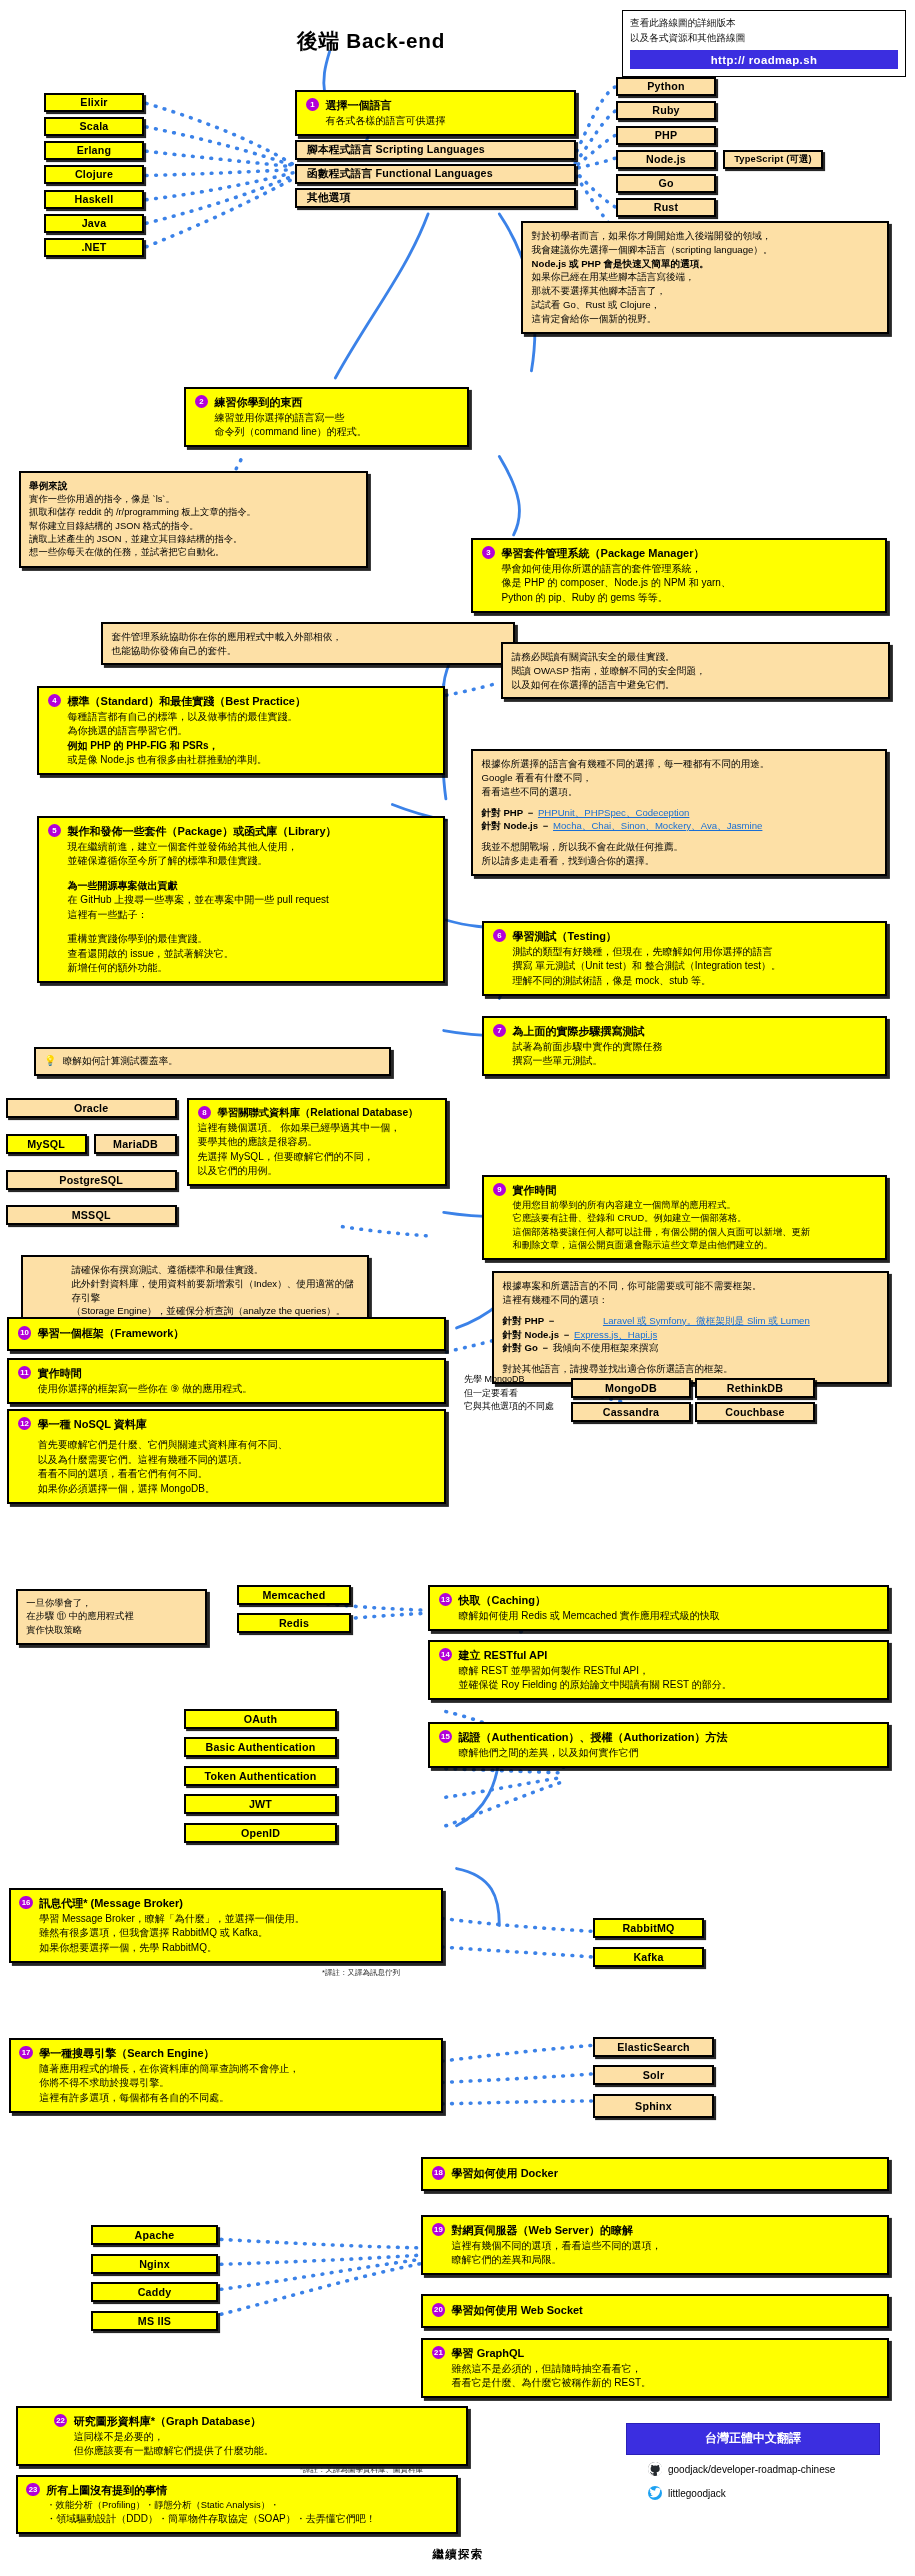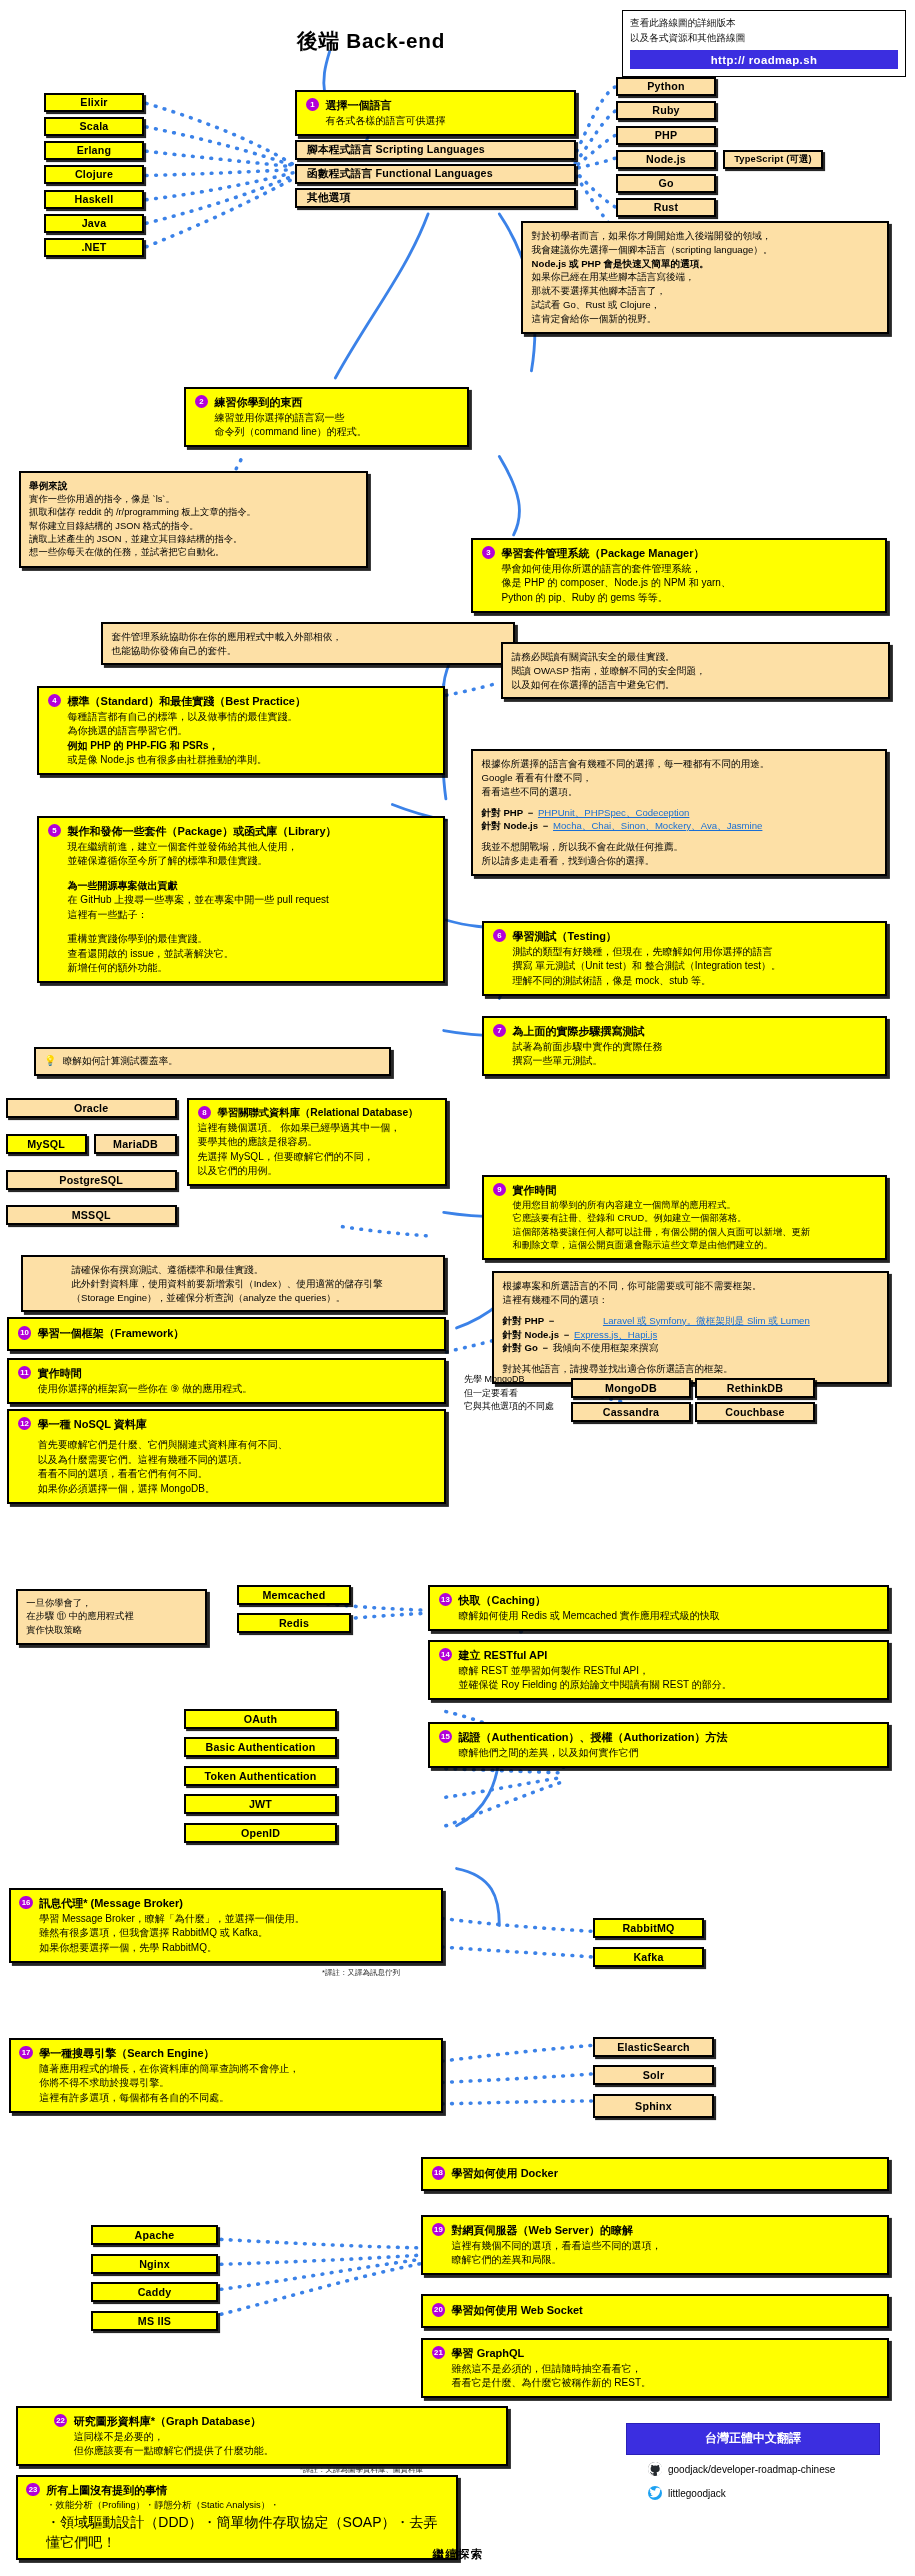--- a/index.html
+++ b/index.html
@@ -366,21 +366,21 @@
   <div class="titlerow">
       <span class="num">9</span>
       <span class="hdr">實作時間</span>
     </div>
   <div class="bodytext" style="font-size:9.3px;">使用您目前學到的所有內容建立一個簡單的應用程式。</div>
   <div class="bodytext" style="font-size:9.3px;">它應該要有註冊、登錄和 CRUD。例如建立一個部落格。</div>
   <div class="bodytext" style="font-size:9.3px;">這個部落格要讓任何人都可以註冊，有個公開的個人頁面可以新增、更新</div>
   <div class="bodytext" style="font-size:9.3px;">和刪除文章，這個公開頁面還會顯示這些文章是由他們建立的。</div>
 </div>
 
-<div class="box tan" style="left:21.4px;top:1255px;width:424px;font-size:9.6px;padding-left:48px;">
+<div class="box tan" style="left:21.4px;top:1255px;width:348px;font-size:9.6px;padding-left:48px;">
   <div>請確保你有撰寫測試、遵循標準和最佳實踐。</div>
   <div>此外針對資料庫，使用資料前要新增索引（Index）、使用適當的儲存引擎</div>
   <div>（Storage Engine），並確保分析查詢（analyze the queries）。</div>
 </div>
 
 <div class="box tan" style="left:492px;top:1271px;width:397px;font-size:9.6px;">
   <div>根據專案和所選語言的不同，你可能需要或可能不需要框架。</div>
   <div>這裡有幾種不同的選項：</div>
   <div style="height:7.1px;"></div>
   <div><span class="b">針對 PHP －</span>
@@ -569,37 +569,37 @@
 
 <div class="box yellow" style="left:421px;top:2338px;width:468px;">
   <div class="titlerow">
       <span class="num">21</span>
       <span class="hdr">學習 GraphQL</span>
     </div>
   <div class="bodytext">雖然這不是必須的，但請隨時抽空看看它，</div>
   <div class="bodytext">看看它是什麼、為什麼它被稱作新的 REST。</div>
 </div>
 
-<div class="box yellow" style="left:15.7px;top:2406px;width:492px;padding-left:36px;">
+<div class="box yellow" style="left:15.7px;top:2406px;width:452px;padding-left:36px;">
   <div class="titlerow">
       <span class="num">22</span>
       <span class="hdr">研究圖形資料庫*（Graph Database）</span>
     </div>
   <div class="bodytext">這同樣不是必要的，</div>
   <div class="bodytext">但你應該要有一點瞭解它們提供了什麼功能。</div>
 </div>
 <div class="footnote" style="left:300px;top:2465px;">*譯註：又譯為圖學資料庫、圖資料庫</div>
 
 <div class="box yellow" style="left:15.7px;top:2475px;width:442px;">
   <div class="titlerow">
       <span class="num">23</span>
       <span class="hdr">所有上圖沒有提到的事情</span>
     </div>
   <div class="bodytext" style="font-size:9.3px;">・效能分析（Profiling）・靜態分析（Static Analysis）・</div>
-  <div class="bodytext" style="font-size:14px;">・領域驅動設計（DDD）・簡單物件存取協定（SOAP）・去弄懂它們吧！</div>
+  <div class="bodytext" style="font-size:10px;">・領域驅動設計（DDD）・簡單物件存取協定（SOAP）・去弄懂它們吧！</div>
 </div>
 
 <div id="tw-btn" style="left:626px;top:2423px;width:254px;">台灣正體中文翻譯</div>
 
 <div class="social" style="left:648px;top:2462px;">
   <span class="ico">
     <svg width="14.3" height="14.3" viewBox="0 0 16 16" fill="#fff">
         <path d="M8 0C3.58 0 0 3.58 0 8a8 8 0 005.47 7.59c.4.07.55-.17.55-.38v-1.33c-2.23.48-2.7-1.07-2.7-1.07-.36-.93-.9-1.18-.9-1.18-.73-.5.06-.49.06-.49.81.06 1.24.83 1.24.83.72 1.24 1.89.88 2.35.67.07-.52.28-.88.51-1.08-1.78-.2-3.65-.89-3.65-3.96 0-.87.31-1.59.83-2.15-.08-.2-.36-1.02.08-2.12 0 0 .67-.21 2.2.82a7.6 7.6 0 014 0c1.53-1.03 2.2-.82 2.2-.82.44 1.1.16 1.92.08 2.12.52.56.83 1.28.83 2.15 0 3.08-1.88 3.76-3.67 3.96.29.25.54.73.54 1.48v2.2c0 .21.15.46.55.38A8 8 0 0016 8c0-4.42-3.58-8-8-8z"></path>
       </svg>
   </span>

